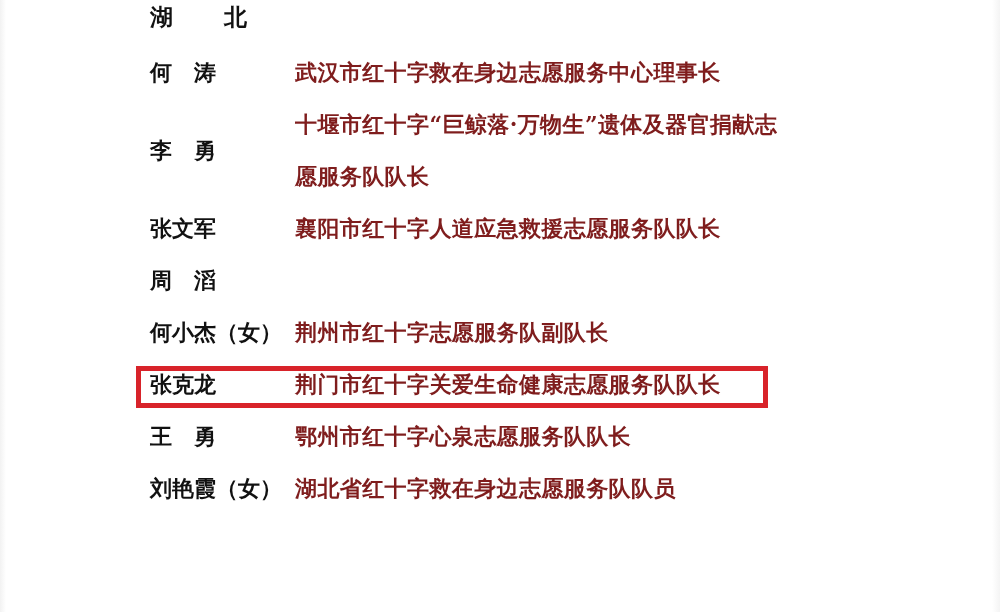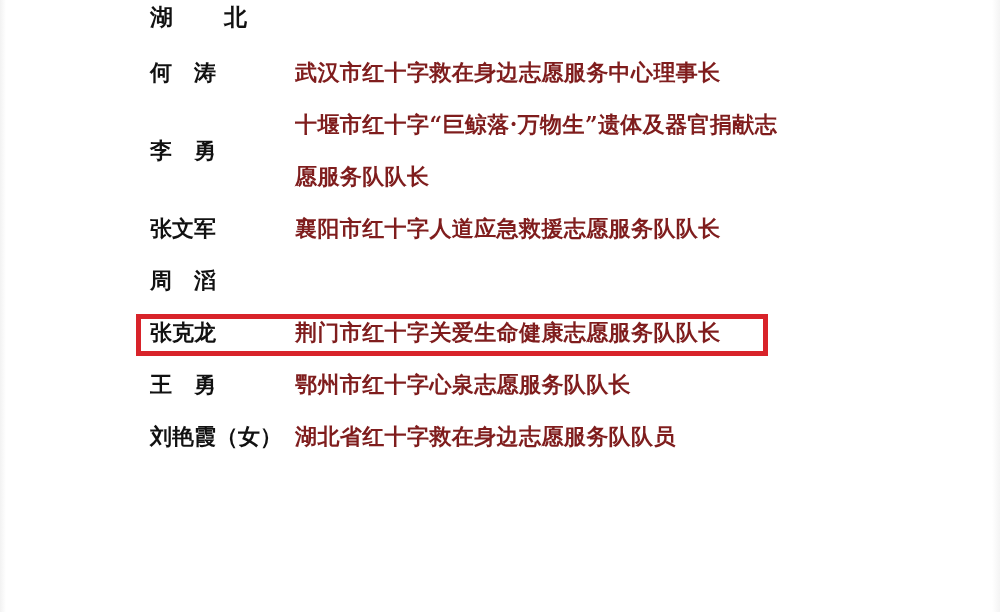--- a/index.html
+++ b/index.html
@@ -132,20 +132,24 @@
 
     <div class="row">
       <div class="name">张文军</div>
       <div class="desc">襄阳市红十字人道应急救援志愿服务队队长</div>
     </div>
 
     <div class="row">
       <div class="name">周　滔</div>
     </div>
 
+    <div class="row">
+      <div class="name">何小杰（女）</div>
+      <div class="desc">荆州市红十字志愿服务队副队长</div>
+    </div>
 
     <div class="row highlight">
       <div class="highlight-box" style="border-color: rgb(216, 35, 42);"></div>
       <div class="name">张克龙</div>
       <div class="desc">荆门市红十字关爱生命健康志愿服务队队长</div>
     </div>
 
     <div class="row">
       <div class="name">王　勇</div>
       <div class="desc">鄂州市红十字心泉志愿服务队队长</div>

